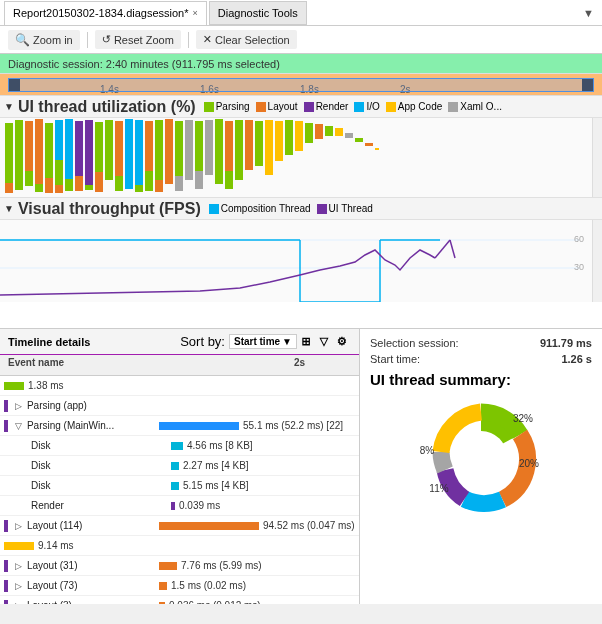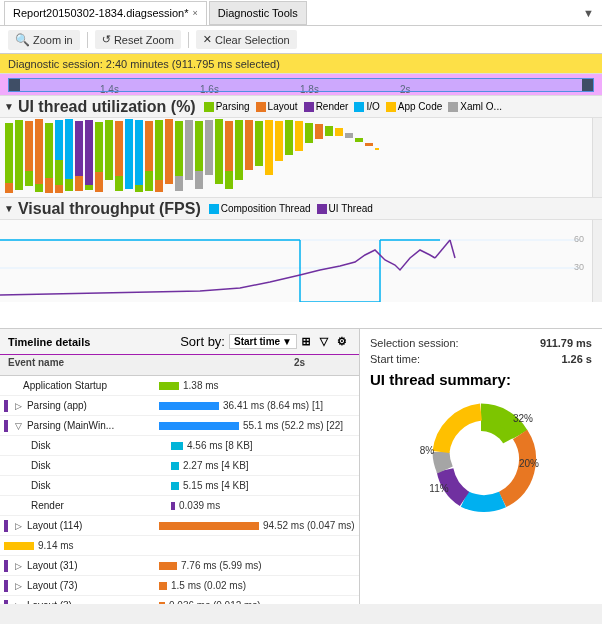--- a/index.html
+++ b/index.html
@@ -26,32 +26,32 @@
       height: 28px; padding: 0 8px; gap: 4px;
     }
     .toolbar-btn {
       display: flex; align-items: center; gap: 3px; padding: 2px 6px; cursor: pointer;
       font-size: 11px; color: #333; border: 1px solid transparent; border-radius: 2px;
     }
     .toolbar-sep { width: 1px; height: 16px; background: #ccc; margin: 0 3px; }
 
     
     .status-bar {
-      background: #fde047; border-bottom: 1px solid #ddd; padding: 2px 8px;
+      background: #86efac; border-bottom: 1px solid #ddd; padding: 2px 8px;
       font-size: 11px; color: #333; height: 20px; display: flex; align-items: center;
     }
 
     
     .timeline-area {
       background: #fff; border-bottom: 1px solid #ccc; height: 255px; position: relative; overflow: hidden;
     }
 
     
     .ruler {
-      height: 22px; background: #f0abfc; border-bottom: 1px solid #ddd;
+      height: 22px; background: #fdba74; border-bottom: 1px solid #ddd;
       display: flex; align-items: flex-end; padding: 0 20px; position: relative;
     }
     .ruler-tick { position: absolute; bottom: 0; font-size: 10px; color: #555; }
     .chart-header {
       display: flex; align-items: center; padding: 2px 4px; background: #f4f4f4;
       border-bottom: 1px solid #e0e0e0; height: 22px; font-size: 10px;
     }
     .chart-collapse { font-size: 10px; margin-right: 4px; color: #333; cursor: pointer; }
     .chart-title { font-size: 16px; font-weight: 600; color: #333; flex: 0 0 auto; margin-right: 8px; }
     .legend { display: flex; gap: 6px; align-items: center; flex-wrap: nowrap; overflow: hidden; }
@@ -307,39 +307,31 @@
     <div class="table-header">
       <span class="col-name">Event name</span>
       <div style="flex:1; position:relative; height:16px;">
         <span style="position:absolute; right:50px; font-size:10px; font-weight:600;">2s</span>
       </div>
     </div>
 
     <div class="table-body">
 
       <div class="table-row">
-        <div class="row-name">
-          <span style="display:inline-block; width:16px;"></span>
-          <span>Application Startup</span>
-        </div>
         <div class="row-bar-area">
           <span class="row-bar" style="background:#7dc500; width:20px;"></span>
           <span class="row-value">1.38 ms</span>
         </div>
       </div>
 
       <div class="table-row">
         <div class="row-name">
           <span style="display:inline-block; width:4px; background:#7030a0; height:12px; margin-right:4px;"></span>
           <span class="row-expand">▷</span>
           <span style="margin-left:2px;">Parsing (app)</span>
-        </div>
-        <div class="row-bar-area">
-          <span class="row-bar" style="background:#1e90ff; width:60px;"></span>
-          <span class="row-value">36.41 ms (8.64 ms) [1]</span>
         </div>
       </div>
 
       <div class="table-row">
         <div class="row-name">
           <span style="display:inline-block; width:4px; background:#7030a0; height:12px; margin-right:4px;"></span>
           <span class="row-expand">▽</span>
           <span style="margin-left:2px;">Parsing (MainWin...</span>
         </div>
         <div class="row-bar-area">

